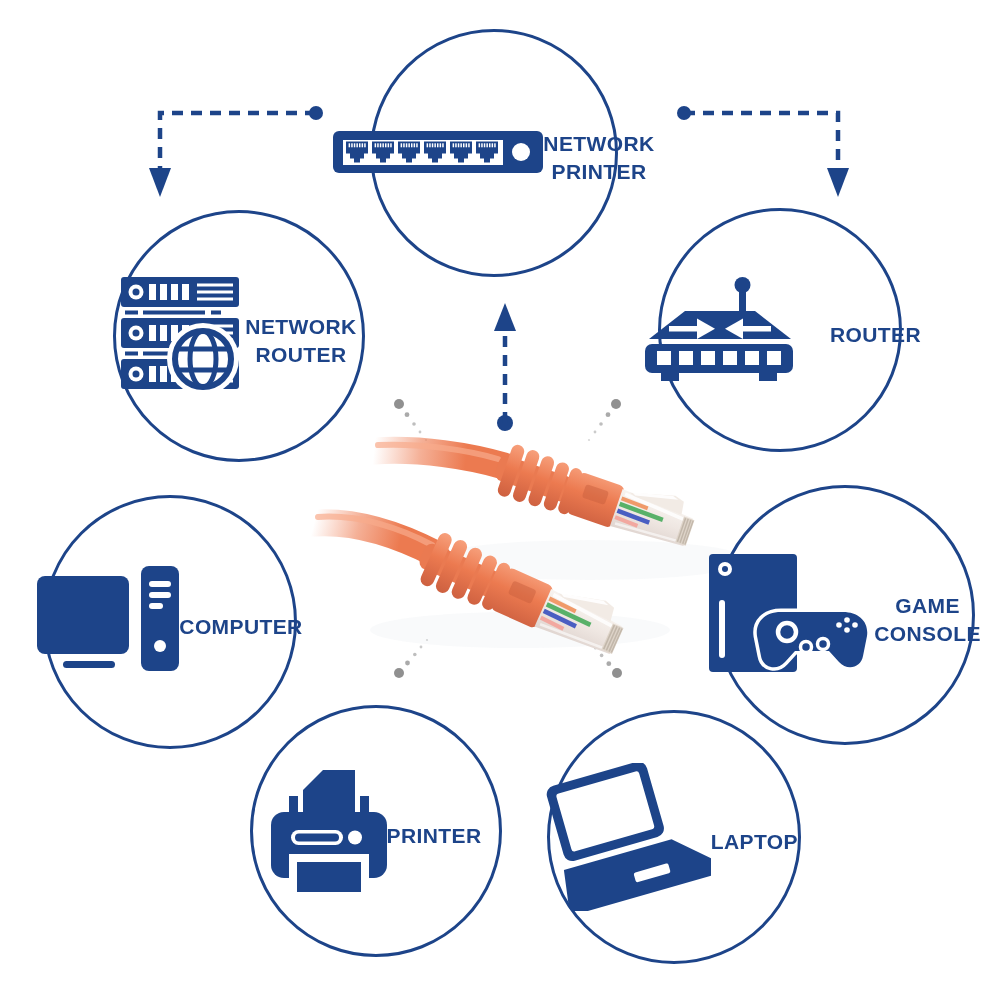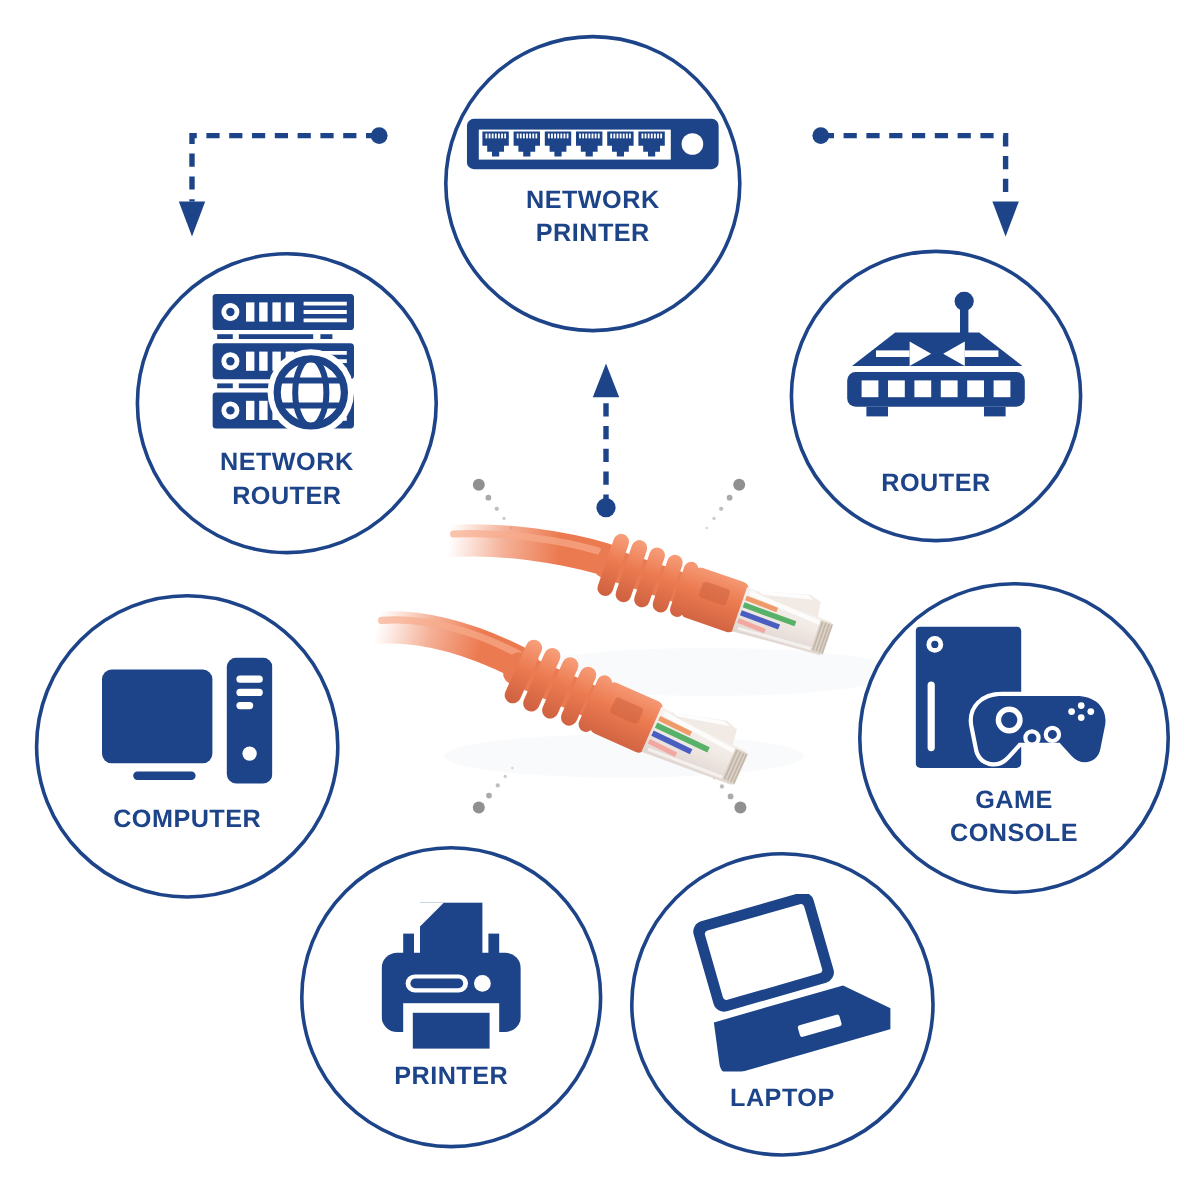--- a/index.html
+++ b/index.html
@@ -8,21 +8,21 @@
   }
   html,body{margin:0;padding:0;background:#fff;}
   #canvas{
     position:relative;width:1000px;height:1000px;background:#ffffff;overflow:hidden;
     font-family:"Liberation Sans", sans-serif;
   }
   #overlay{position:absolute;left:0;top:0;width:1000px;height:1000px;}
   .node{
     position:absolute;box-sizing:border-box;border:3px solid var(--navy);
     border-radius:50%;background:#ffffff;
-    display:flex;flex-direction:column;align-items:center;justify-content:center;
+    display:flex;flex-direction:row;align-items:center;justify-content:center;
   }
   .node .icon{display:flex;align-items:center;justify-content:center;}
   .node .label{
     margin-top:9px;text-align:center;color:var(--navy);
     font-weight:bold;font-size:21px;line-height:1.32;letter-spacing:.4px;
   }
   .node .label span{display:block;}
 </style>
 </head>
 <body>
@@ -245,21 +245,21 @@
         </g>
         <rect x="22" y="96" width="18" height="8" fill="#1d4489"></rect>
         <rect x="120" y="96" width="18" height="8" fill="#1d4489"></rect>
       </svg>
     </div>
     <div class="label">
       <span>ROUTER</span>
     </div>
   </div>
 
-  <div class="node" style="left:29px;top:495px;width:254px;height:254px;">
+  <div class="node" style="left:43px;top:495px;width:254px;height:254px;">
     <div class="icon">
       <svg width="142" height="112" viewBox="0 0 142 112">
         <rect x="0" y="10" width="92" height="78" rx="8" fill="#1d4489"></rect>
         <rect x="26" y="95" width="52" height="7" rx="3.5" fill="#1d4489"></rect>
         <rect x="104" y="0" width="38" height="105" rx="8" fill="#1d4489"></rect>
         <g fill="#ffffff">
           <rect x="112" y="15" width="22" height="6" rx="3"></rect>
           <rect x="112" y="26" width="22" height="6" rx="3"></rect>
           <rect x="112" y="37" width="14" height="6" rx="3"></rect>
           <circle cx="123" cy="80" r="6"></circle>
@@ -309,21 +309,21 @@
         <circle cx="84" cy="67.5" r="7" fill="#ffffff"></circle>
         <rect x="18" y="84" width="80" height="24" fill="#ffffff"></rect>
         <rect x="26" y="92" width="64" height="30" fill="#1d4489"></rect>
       </svg>
     </div>
     <div class="label">
       <span>PRINTER</span>
     </div>
   </div>
 
-  <div class="node" style="left:525px;top:710px;width:254px;height:254px;">
+  <div class="node" style="left:547px;top:710px;width:254px;height:254px;justify-content:flex-end;">
     <div class="icon">
       <svg width="180" height="148" viewBox="0 0 180 148">
         <g transform="translate(6,6) rotate(-16 84 68)">
           <rect x="24" y="0" width="104" height="78" rx="9" fill="#1d4489"></rect>
           <rect x="33" y="9" width="86" height="60" rx="3" fill="#ffffff"></rect>
           <path d="M20,84 H132 L170,118 Q175,130 162,130 H28 Q13,130 15,118 Z" fill="#1d4489"></path>
           <rect x="86" y="106" width="36" height="10" rx="2" fill="#ffffff"></rect>
         </g>
       </svg>
     </div>

